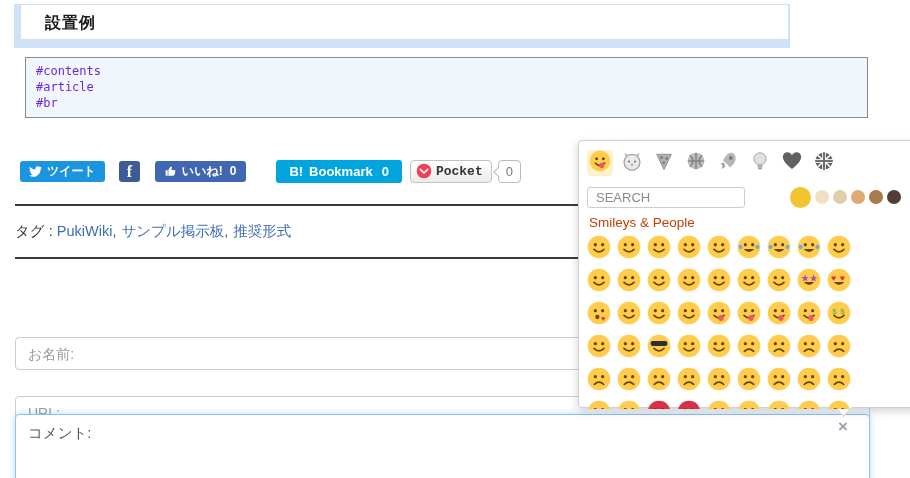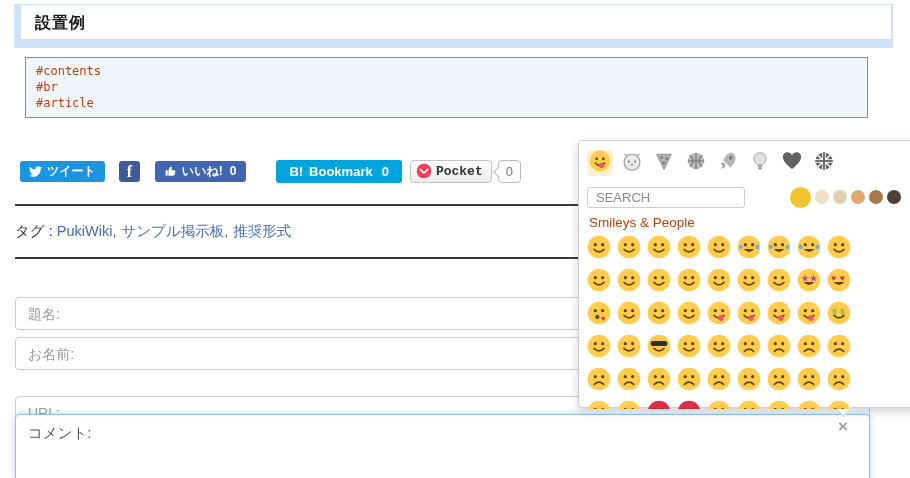--- a/index.html
+++ b/index.html
@@ -1,29 +1,29 @@
 <!DOCTYPE html>
 <html lang="ja" style="--twitter-blue: #1B95E0; --facebook-blue: #3E5B98; --like-blue: #4267B2; --hatena-blue: #00A5DE; --pocket-red: #EF4056; --link-blue: #3F6EB5; --emoji-yellow: #FFCC4D; --emoji-red: #DA2F47; --heading-accent: #CFE2F5; --code-bg: #F0F6FC;"><head>
 <meta charset="utf-8">
 <style>
   * { margin:0; padding:0; box-sizing:border-box; }
   body { font-family:"Liberation Sans", sans-serif; background:#fff; }
   .screen { position:relative; width:910px; height:478px; background:#fff; overflow:hidden; }
 
   
-  .heading-box { position:absolute; left:14px; top:4px; width:879px; height:44px;
+  .heading-box { position:absolute; left:14px; top:4px; width:776px; height:44px;
     background:#fff; border:2px solid var(--heading-accent);
     border-left-width:7px; border-bottom-width:9px; border-top-width:1px;
-    padding:8px 0 0 14px; }
+    padding:8px 0 0 24px; }
   .heading-box h2 { font-size:16px; font-weight:bold; color:#1a1a1a; letter-spacing:1px; }
 
   
   .code-block { position:absolute; left:25px; top:57px; width:843px; height:61px;
     background:var(--code-bg); border:1px solid #8a8a8a; padding:5px 10px;
-    font-family:"DejaVu Sans Mono", monospace; font-size:12px; line-height:16px; color:#c2410c; }
+    font-family:"DejaVu Sans Mono", monospace; font-size:12px; line-height:16px; color:#6d28d9; }
 
   
   .share-row { position:absolute; left:20px; top:158px; height:26px; display:flex; align-items:center; }
   .btn { display:inline-flex; align-items:center; cursor:pointer; white-space:nowrap; }
   .tweet-btn { background:var(--twitter-blue); color:#fff; font-size:12px; font-weight:bold;
     border-radius:3px; padding:3px 9px; height:21px;align-items:center; }
   .tweet-btn svg { margin-right:5px; }
   .fb-btn { background:var(--facebook-blue); color:#fff; width:21px; height:21px; border-radius:3px;
     margin-left:14px; justify-content:center; font-family:"Liberation Serif", serif;
     font-weight:bold; font-size:16px; line-height:21px; }
@@ -100,22 +100,22 @@
 <body>
 
 <div class="screen">
 
   <div class="heading-box">
     <h2>設置例</h2>
   </div>
 
   <div class="code-block" id="code-block">
       <div>#contents</div>
+      <div>#article</div>
       <div>#br</div>
-      <div>#article</div>
     </div>
 
   <div class="share-row">
     <span class="btn tweet-btn">
       <svg width="13" height="13" viewBox="0 0 24 24" fill="#fff">
           <path d="M23.954 4.569c-.885.389-1.83.654-2.825.775 1.014-.611 1.794-1.574 2.163-2.723-.951.555-2.005.959-3.127 1.184-.896-.959-2.173-1.559-3.591-1.559-2.717 0-4.92 2.203-4.92 4.917 0 .39.045.765.127 1.124C7.691 8.094 4.066 6.13 1.64 3.161c-.427.722-.666 1.561-.666 2.475 0 1.71.87 3.213 2.188 4.096-.807-.026-1.566-.248-2.228-.616v.061c0 2.385 1.693 4.374 3.946 4.827-.413.111-.849.171-1.296.171-.314 0-.615-.03-.916-.086.631 1.953 2.445 3.377 4.604 3.417-1.68 1.319-3.809 2.105-6.102 2.105-.39 0-.779-.023-1.17-.067 2.189 1.394 4.768 2.209 7.557 2.209 9.054 0 13.999-7.496 13.999-13.986 0-.209 0-.42-.015-.63.961-.689 1.8-1.56 2.46-2.548l-.047-.02z"></path>
         </svg>
       <span>ツイート</span>
     </span>
     <span class="btn fb-btn">
@@ -145,21 +145,20 @@
     </span>
   </div>
 
   <div class="hr hr1"></div>
   <div class="tags-line">
     <span>タグ :</span>
     <span id="tag-list"><a>PukiWiki</a><span class="tag-sep">,</span><a>サンプル掲示板</a><span class="tag-sep">,</span><a>推奨形式</a></span>
   </div>
   <div class="hr hr2"></div>
 
-  <input class="field f-subject" placeholder="題名:" style="">
   <input class="field f-name" placeholder="お名前:" style="">
   <input class="field f-url" placeholder="URL:" style="">
   <textarea class="field f-comment" placeholder="コメント:" style=""></textarea>
   <span class="close-x">×</span>
 
   <div class="emoji-panel">
     <div class="panel-tail"></div>
     <div class="tab-bar" id="tab-bar">
         <span class="tab active" title="😋">
           <span><svg width="22" height="22" viewBox="0 0 36 36">

